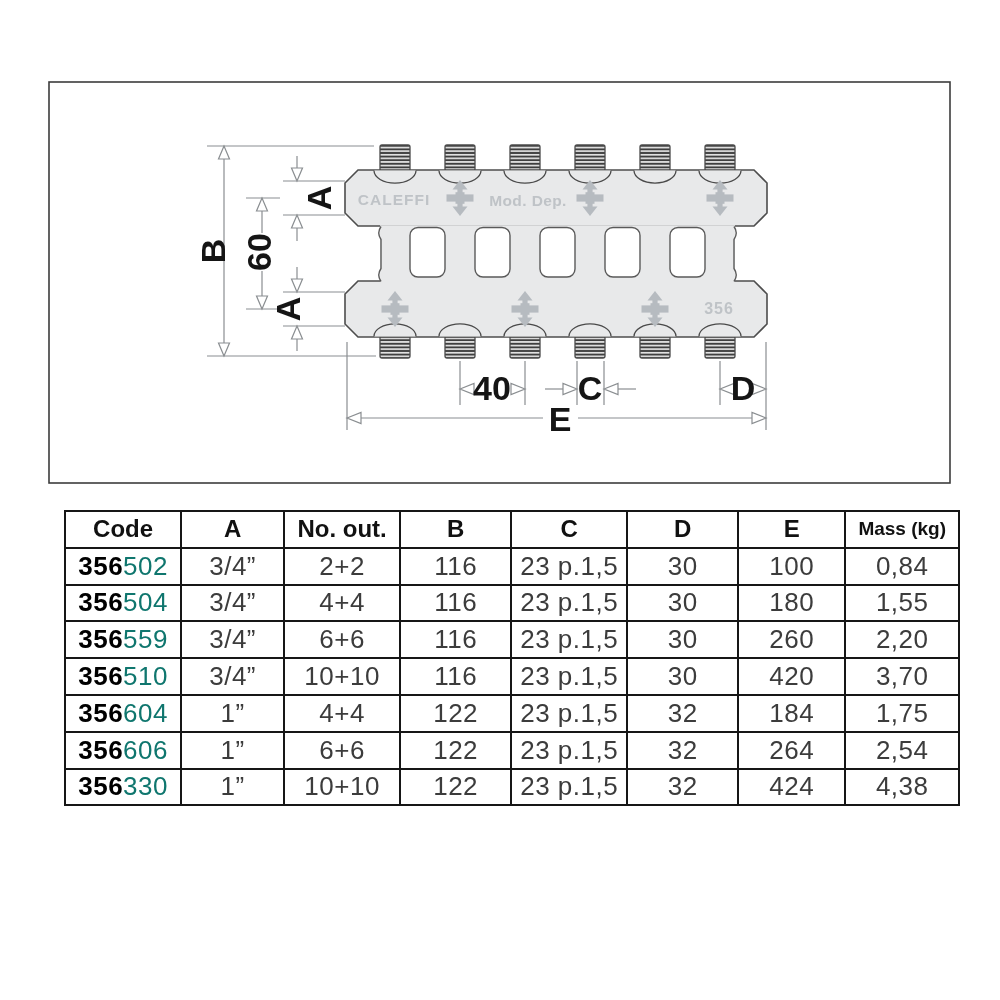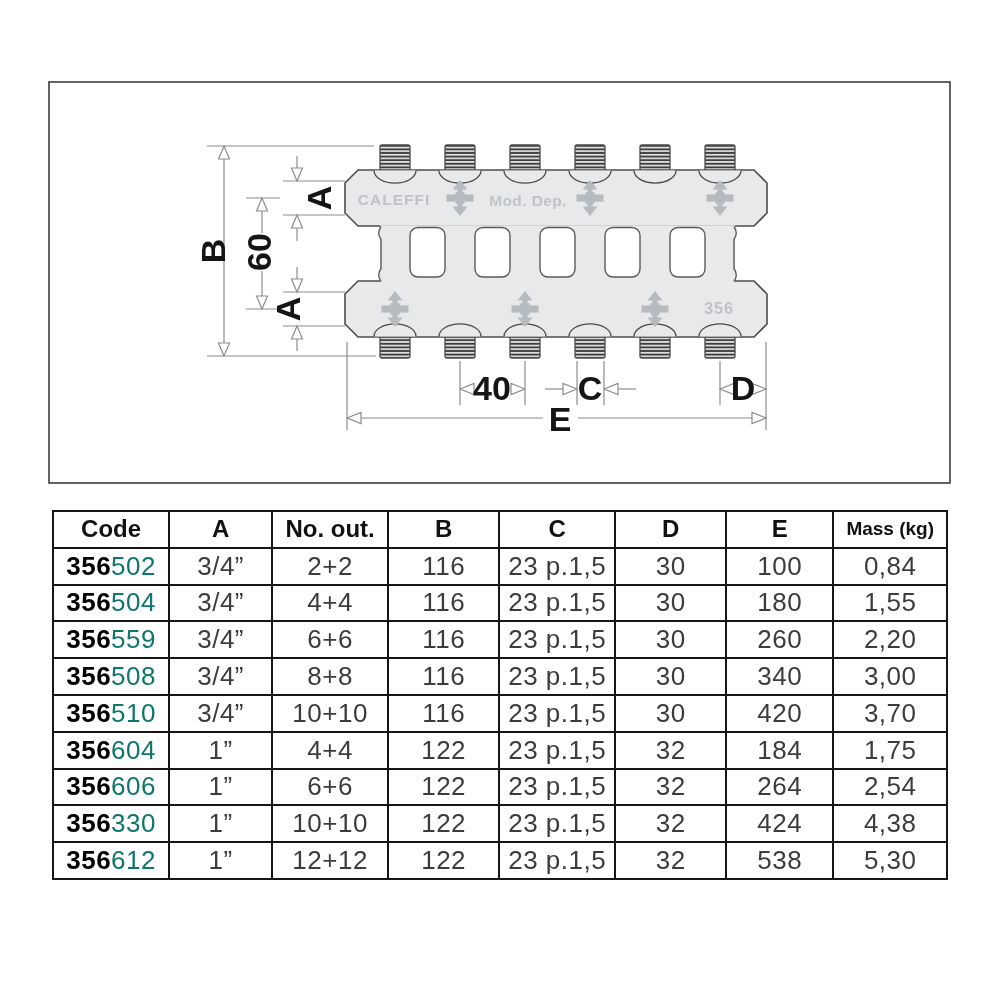--- a/index.html
+++ b/index.html
@@ -1,21 +1,21 @@
 <!DOCTYPE html>
 <html><head>
 <meta charset="utf-8">
 <style>
   html,body{margin:0;padding:0;background:#ffffff;}
   .page{position:relative;width:1000px;height:1000px;background:#fff;overflow:hidden;
         font-family:"Liberation Sans",sans-serif;}
   svg text{font-family:"Liberation Sans",sans-serif;}
 
   
-  table.spec{position:absolute;left:52px;top:510px;width:896px;border-collapse:collapse;
+  table.spec{position:absolute;left:64px;top:510px;width:896px;border-collapse:collapse;
              table-layout:fixed;background:#fff;}
   table.spec th, table.spec td{border:2px solid #161616;text-align:center;vertical-align:middle;
              height:34.8px;padding:0;white-space:nowrap;overflow:hidden;}
   table.spec th{font-size:24px;font-weight:bold;color:#111;}
   table.spec th.small{font-size:19px;margin-top:48px;}
   table.spec td{font-size:26px;font-weight:normal;color:#3c3c3c;letter-spacing:0.5px;}
   table.spec td .pfx{font-weight:bold;color:#000;}
   table.spec td .sfx{color:#0f766e;}
 </style>
 </head>
@@ -229,30 +229,20 @@
       <td><span class="pfx">356</span><span class="sfx">559</span></td>
       <td>3/4”</td>
       <td>6+6</td>
       <td>116</td>
       <td>23 p.1,5</td>
       <td>30</td>
       <td>260</td>
       <td>2,20</td>
     </tr>
     <tr>
-      <td><span class="pfx">356</span><span class="sfx">508</span></td>
-      <td>3/4”</td>
-      <td>8+8</td>
-      <td>116</td>
-      <td>23 p.1,5</td>
-      <td>30</td>
-      <td>340</td>
-      <td>3,00</td>
-    </tr>
-    <tr>
       <td><span class="pfx">356</span><span class="sfx">510</span></td>
       <td>3/4”</td>
       <td>10+10</td>
       <td>116</td>
       <td>23 p.1,5</td>
       <td>30</td>
       <td>420</td>
       <td>3,70</td>
     </tr>
     <tr>
@@ -278,26 +268,16 @@
     <tr>
       <td><span class="pfx">356</span><span class="sfx">330</span></td>
       <td>1”</td>
       <td>10+10</td>
       <td>122</td>
       <td>23 p.1,5</td>
       <td>32</td>
       <td>424</td>
       <td>4,38</td>
     </tr>
-    <tr>
-      <td><span class="pfx">356</span><span class="sfx">612</span></td>
-      <td>1”</td>
-      <td>12+12</td>
-      <td>122</td>
-      <td>23 p.1,5</td>
-      <td>32</td>
-      <td>538</td>
-      <td>5,30</td>
-    </tr>
   </tbody>
 </table>
 
 </div>
 
 </body></html>

